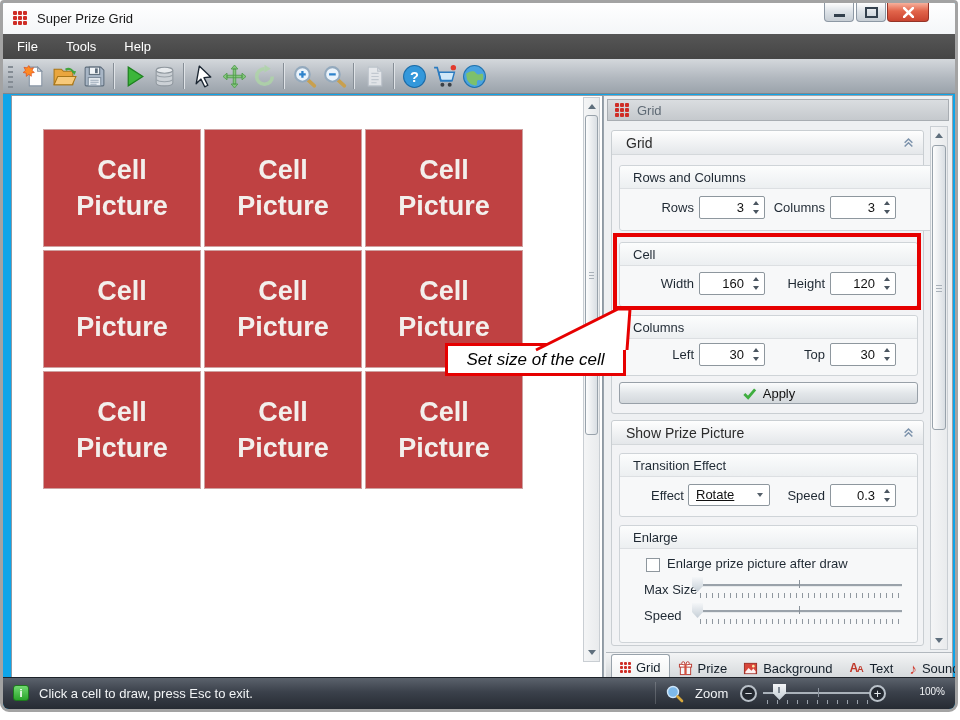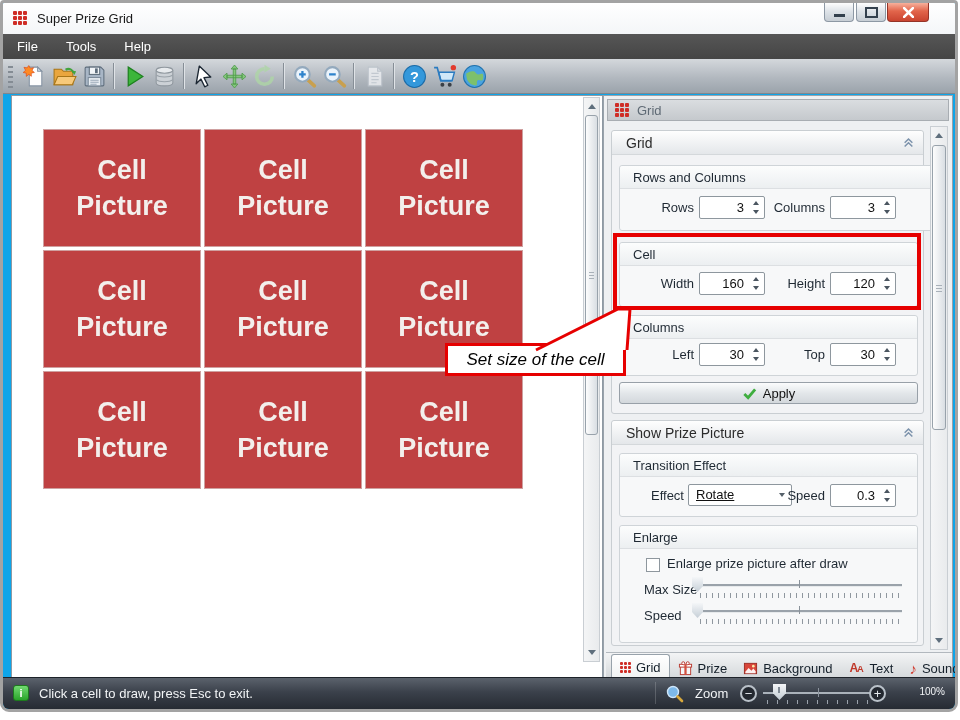--- a/index.html
+++ b/index.html
@@ -414,21 +414,21 @@
       <div class="exp-header">
         <span>Show Prize Picture</span>
         <svg width="11" height="11" viewBox="0 0 10 10">
           <path d="M1.5 5.2L5 1.8l3.5 3.4M1.5 8.6L5 5.2l3.5 3.4" fill="none" stroke="#7d93ac" stroke-width="1.4"></path>
           </svg>
       </div>
 
       <div class="group" style="left:7px;top:32px;width:299px;height:64px;">
         <div class="grp-header">Transition Effect</div>
         <span class="field-label r" style="left:6px;top:31px;width:58px;">Effect</span>
-        <div class="combo" style="left:68px;top:30px;width:104px;text-decoration:underline;">
+        <div class="combo" style="left:68px;top:30px;width:82px;text-decoration:underline;">
           <span>Rotate</span>
           <span class="tri down"></span>
         </div>
         <span class="field-label r" style="left:148px;top:31px;width:57px;">Speed</span>
         <div class="spin" style="left:210px;top:30px;width:66px;">
           <span class="val">0.3</span>
           <span class="arrows">
               <span class="tri up"></span>
               <span class="tri down"></span>
             </span>

